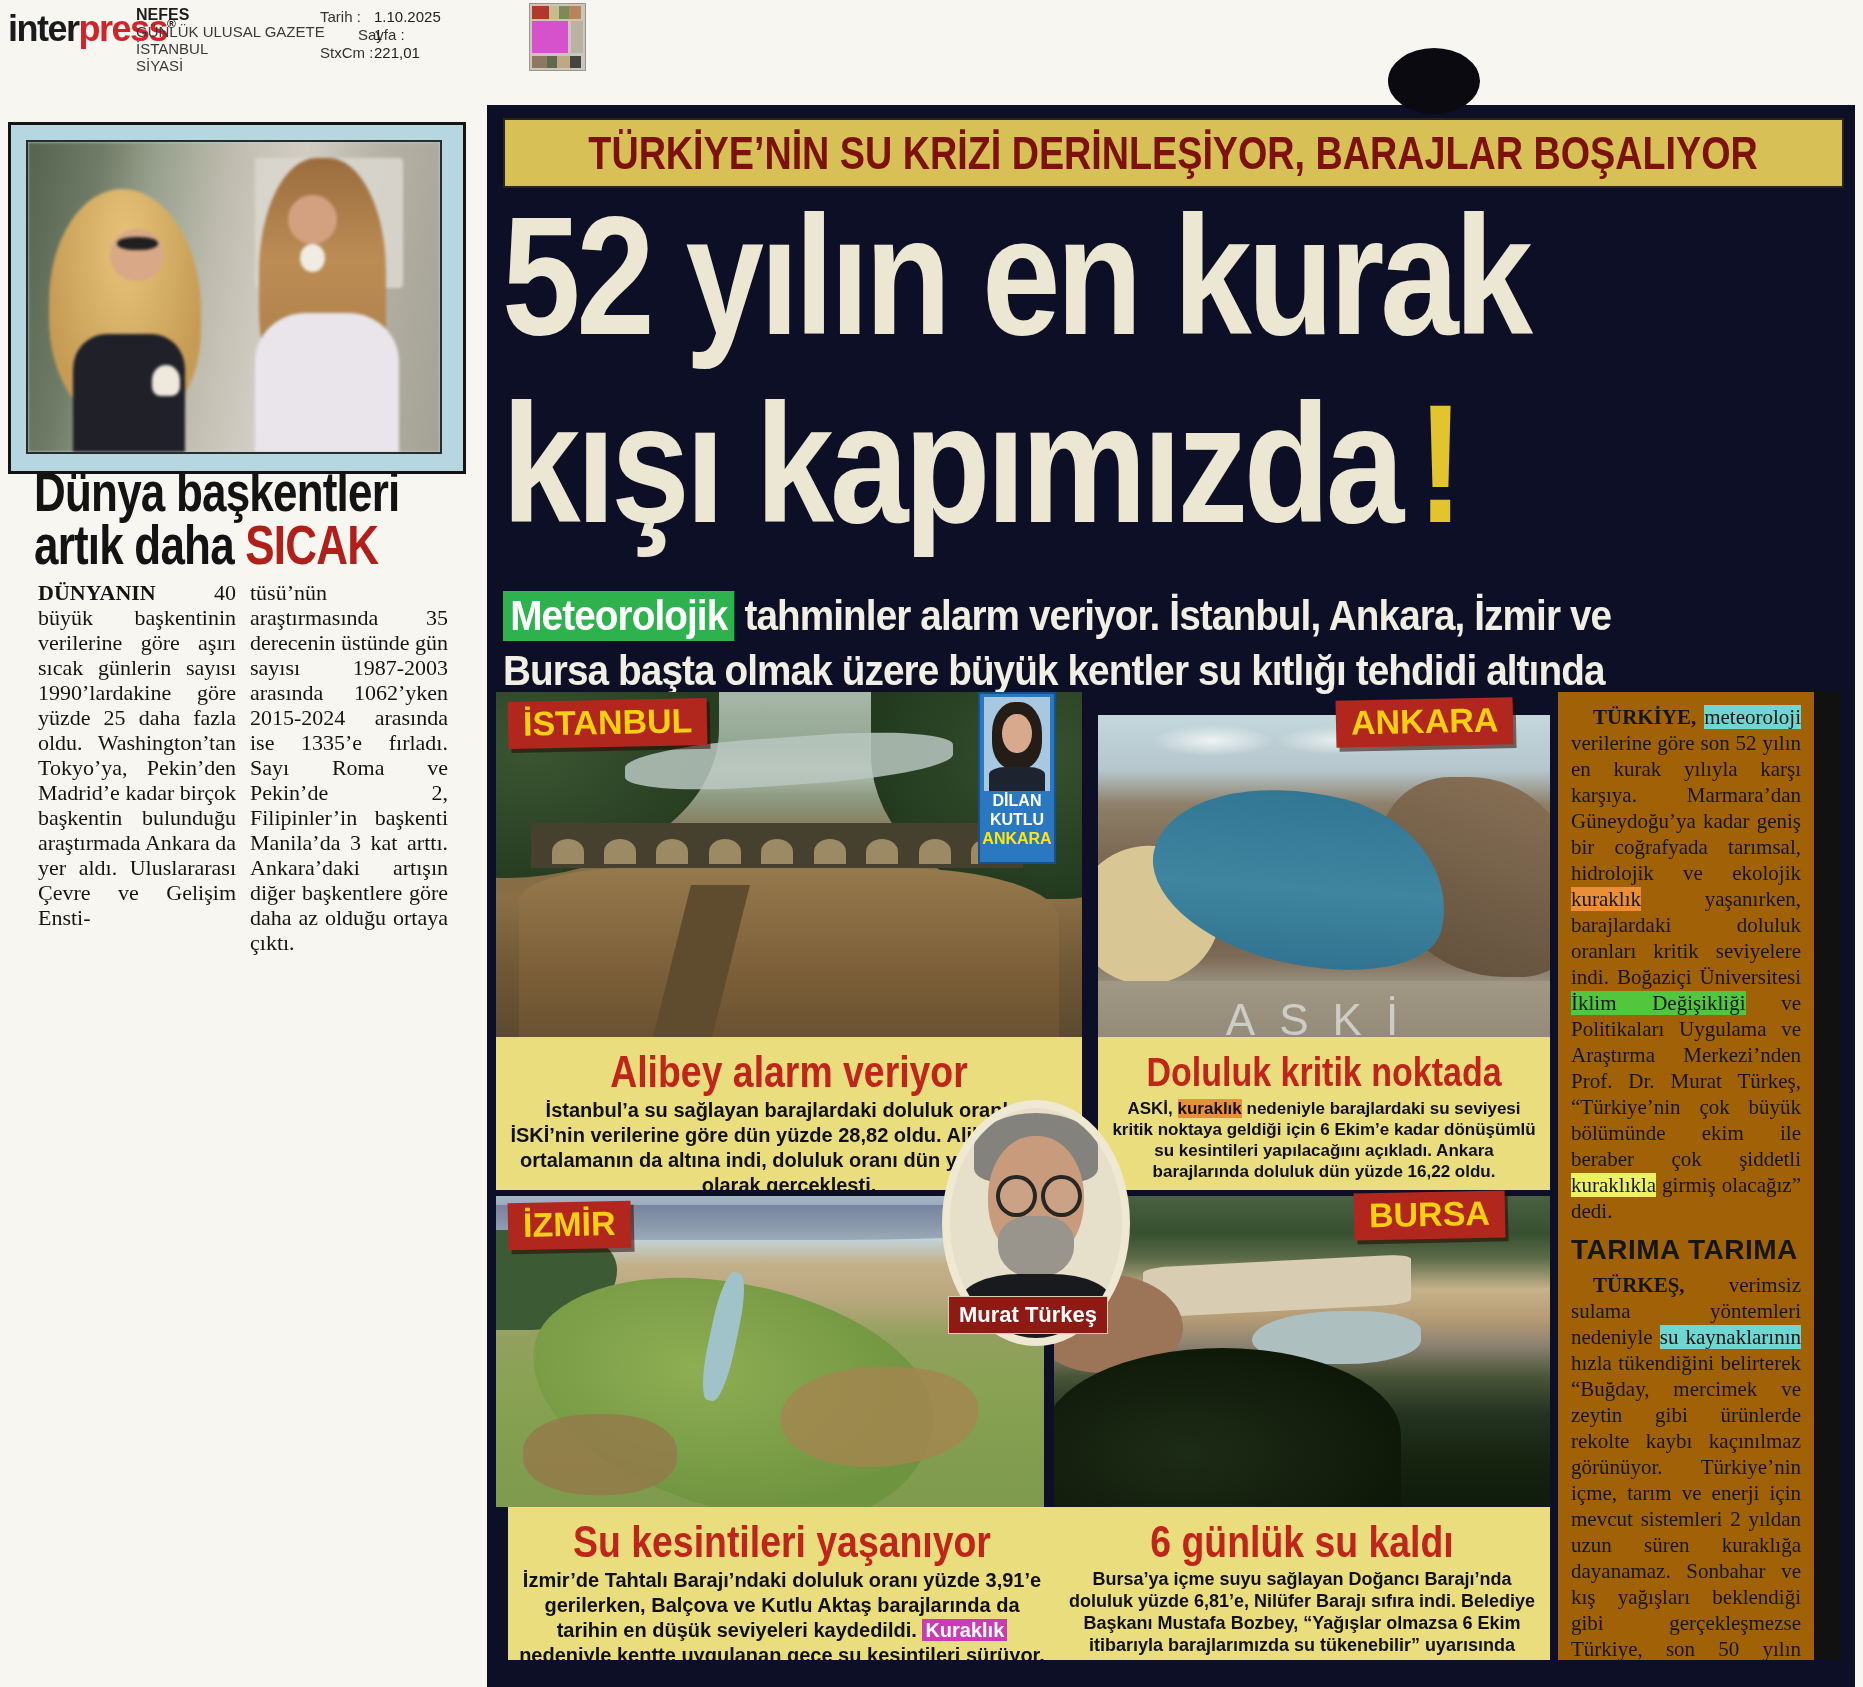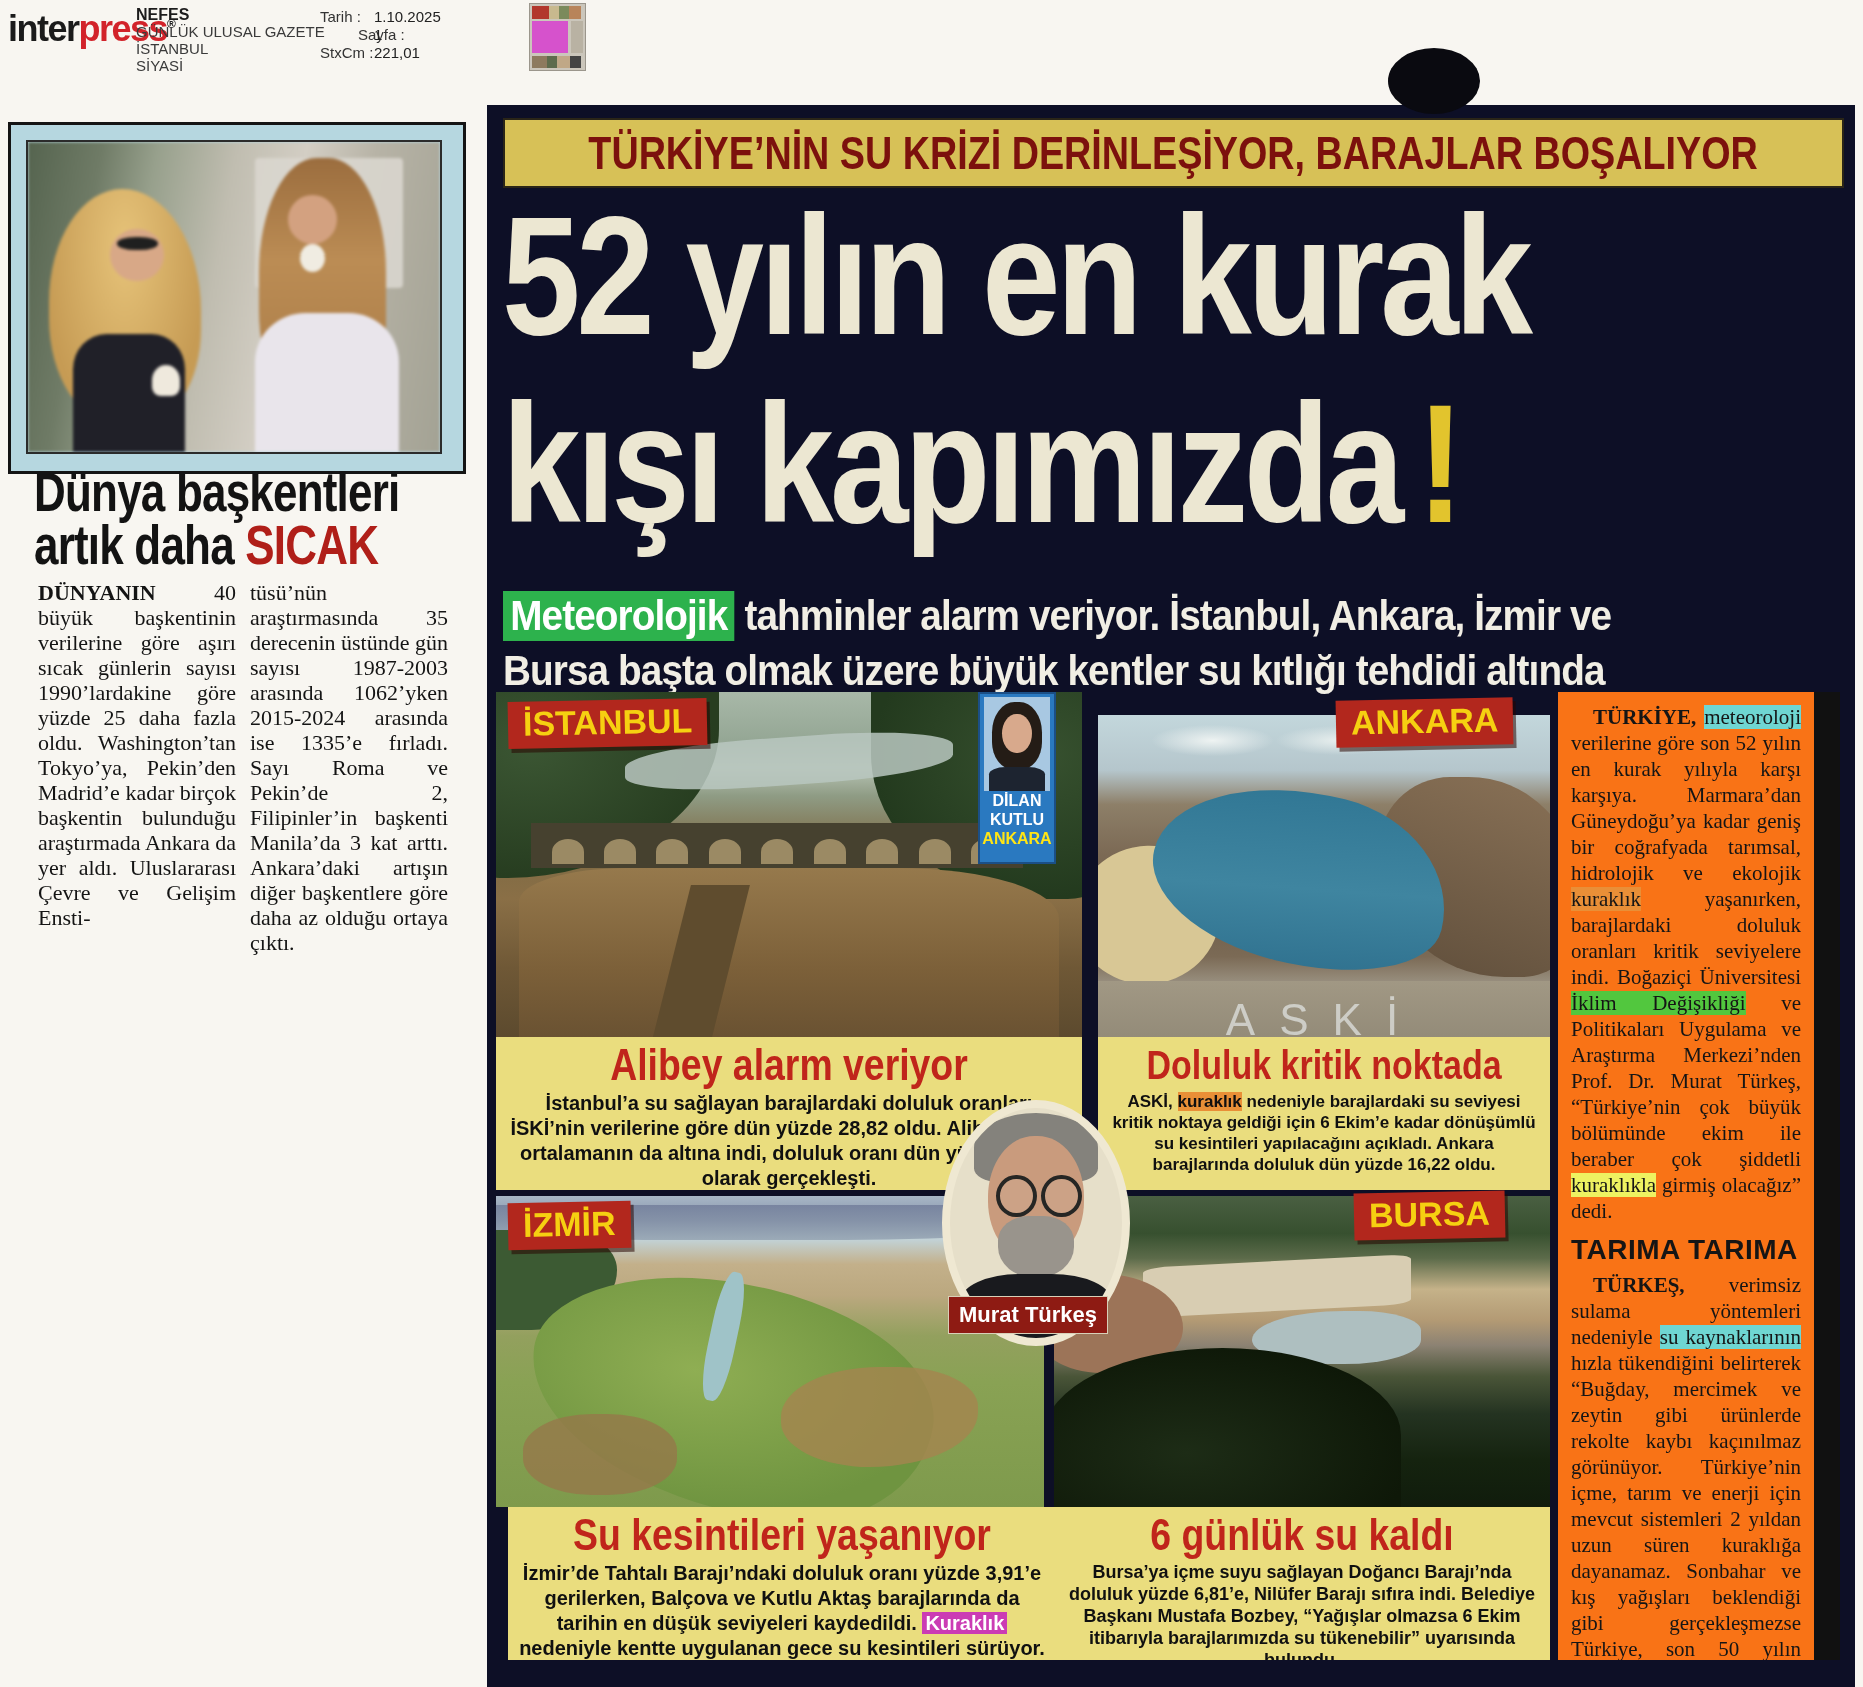--- a/index.html
+++ b/index.html
@@ -125,21 +125,21 @@
   .bur-forest{position:absolute;left:-2%;bottom:-5%;width:72%;height:56%;border-radius:50% 50% 0 0;
      background:radial-gradient(ellipse at 40% 60%,#1d2c16,#0e1808 75%);}
 
   
   .lbl{background:#b2271d;color:#f6d011;font-weight:bold;font-size:34px;padding:3px 15px 5px;
      transform:rotate(-1.2deg);box-shadow:3px 4px 0 rgba(40,5,0,.55);white-space:nowrap;z-index:4;}
   .lbl-ist{left:508px;top:700px;} .lbl-ank{left:1336px;top:699px;}
   .lbl-izm{left:508px;top:1202px;} .lbl-bur{left:1354px;top:1192px;}
 
   
-  .capbox{background:#eadd7e;text-align:center;padding:4px 10px 0;box-sizing:border-box;overflow:hidden;}
+  .capbox{background:#eadd7e;text-align:center;padding:11px 10px 0;box-sizing:border-box;overflow:hidden;}
   .cap-ist{left:496px;top:1037px;width:586px;height:153px;}
   .cap-ank{left:1098px;top:1037px;width:452px;height:153px;}
   .cap-izm{left:496px;top:1507px;width:548px;height:153px;margin-left:12px;}
   .cap-bur{left:1054px;top:1507px;width:496px;height:153px;}
   .cap-title{font-size:44px;font-weight:bold;color:#c0251b;line-height:48px;white-space:nowrap;
      transform:scaleX(.85);transform-origin:center top;}
   .cap-ank .cap-title{font-size:40px;}
   .cap-body{font-weight:bold;color:#101010;font-size:20px;line-height:25px;margin-top:2px;}
   .cap-ank .cap-body{font-size:17px;line-height:21px;}
   .cap-bur .cap-body{font-size:18px;line-height:22px;}
@@ -163,21 +163,21 @@
   .mt-face{position:absolute;left:22%;top:12%;width:56%;height:55%;background:#c99b7d;border-radius:48%;}
   .mt-beard{position:absolute;left:28%;top:47%;width:44%;height:27%;background:#99948c;border-radius:40% 40% 50% 50%;}
   .mt-gl{position:absolute;width:19%;height:15%;border:4px solid #262624;border-radius:50%;
      background:rgba(255,255,255,.07);top:29%;}
   .mt-glL{left:27%;} .mt-glR{left:53%;}
   .mt-body{position:absolute;left:6%;bottom:-2%;width:88%;height:30%;background:#191a1e;border-radius:40% 40% 0 0;}
   .portrait-label{left:948px;top:1296px;width:158px;height:36px;background:#8e1b13;border:1px solid #d8d0b8;
      color:#fff;font-size:22px;font-weight:bold;display:flex;align-items:center;justify-content:center;z-index:7;}
 
   
-  .rcol{left:1558px;top:692px;width:256px;height:968px;background:#f97316;box-sizing:border-box;
+  .rcol{left:1558px;top:692px;width:256px;height:968px;background:#a16207;box-sizing:border-box;
      padding:12px 13px 0;font-family:"Liberation Serif",serif;font-size:21px;line-height:26px;
      color:#151515;text-align:justify;overflow:hidden;}
   .rcol p{margin:0 0 4px;text-indent:22px;}
   .rcol .b{font-weight:bold;}
   .r-head{font-family:"Liberation Sans",sans-serif;font-weight:bold;font-size:28px;line-height:32px;
      margin:10px 0 6px;text-align:left;text-indent:0;letter-spacing:.5px;}
   .hl-cyan{background:#6fd6d2;}
   .hl-green{background:#52c73e;}
   .hl-yellow{background:#eef261;}
   .rbar{left:1814px;top:692px;width:26px;height:968px;background:#111111;}

